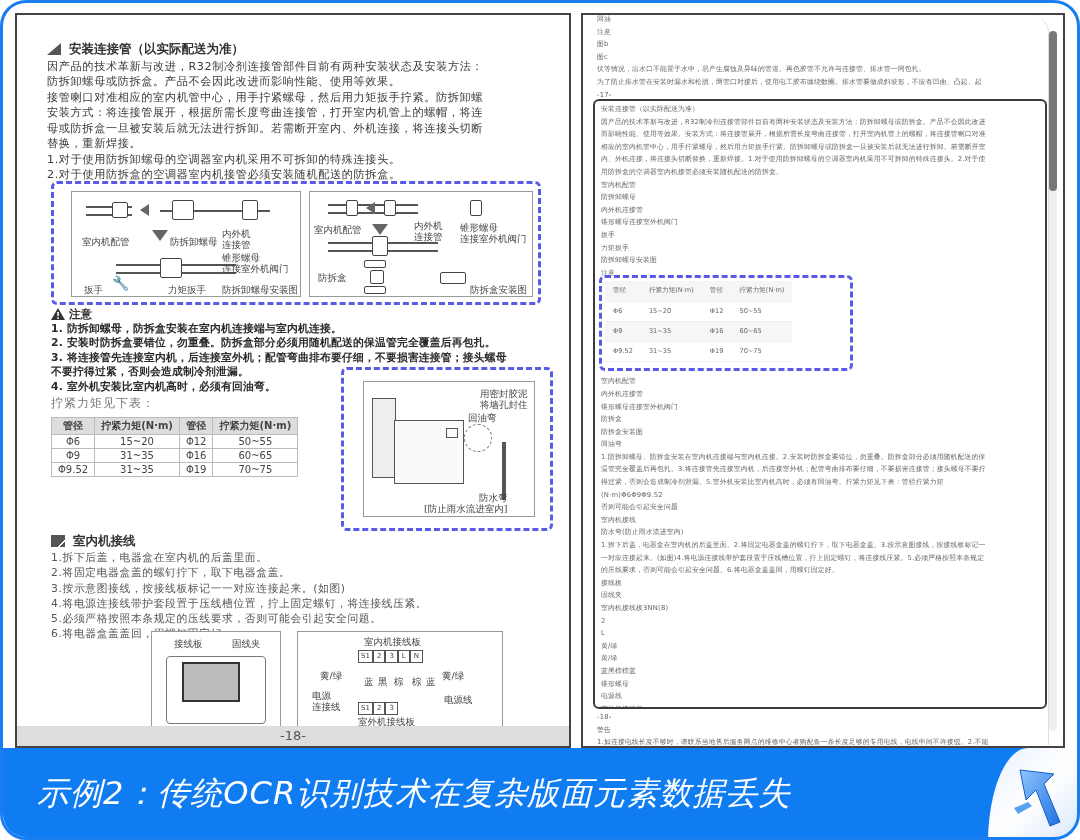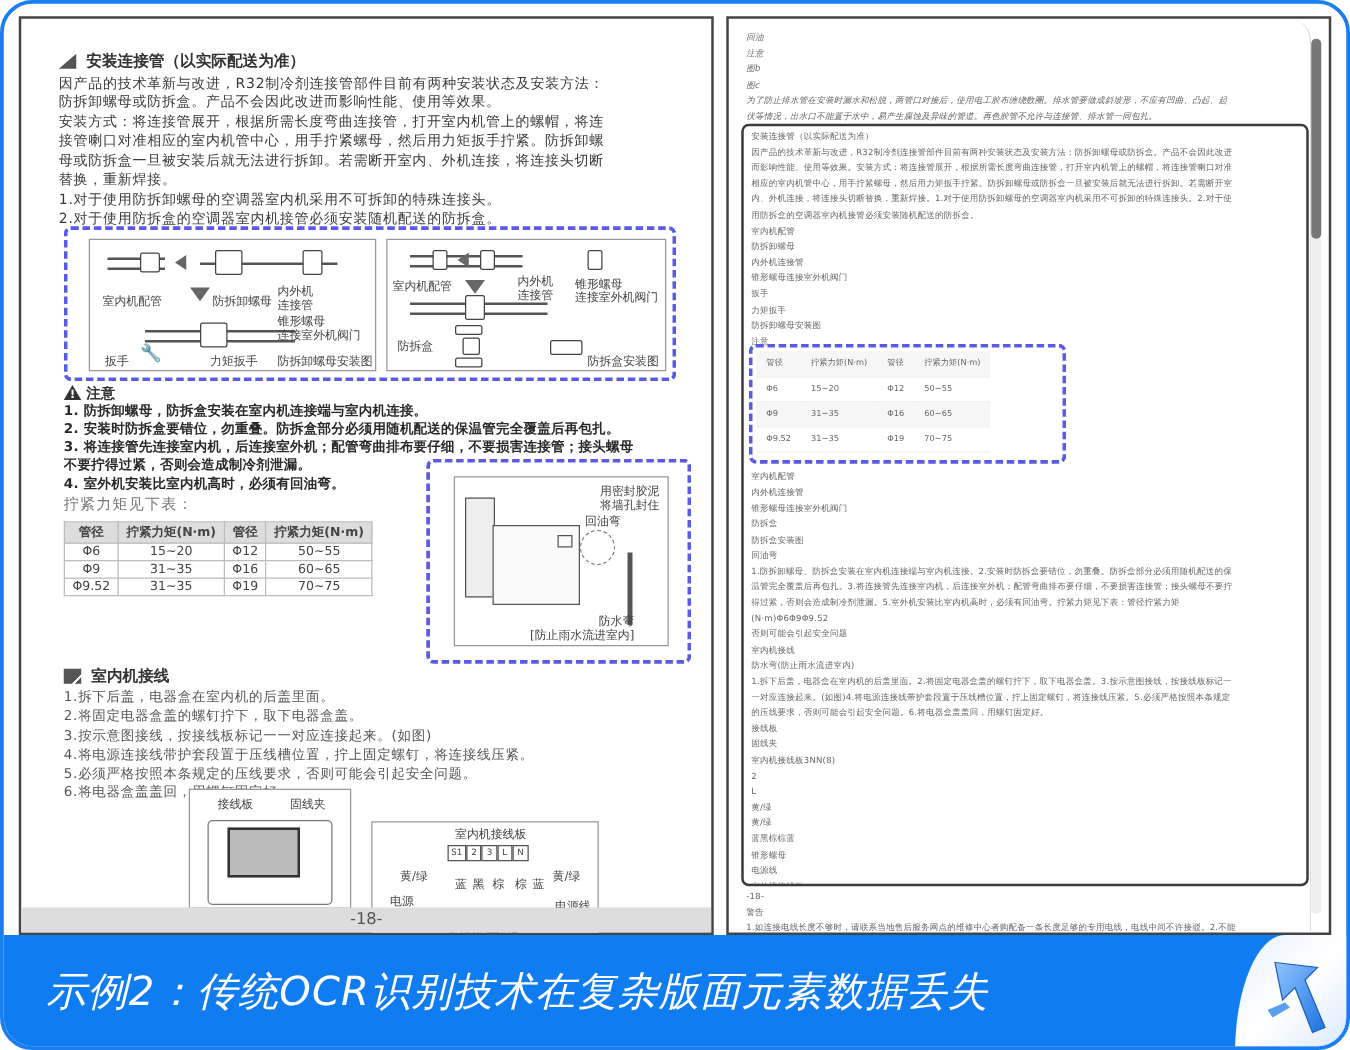--- a/index.html
+++ b/index.html
@@ -44,21 +44,21 @@
 
   .page-num-bar { position: absolute; left: 0; right: 0; bottom: 0; height: 20px; background: #ddd; text-align: center; font-size: 13px; color: #555; line-height: 20px; }
 
   
   .right-page {
     position: absolute; left: 578px; top: 10px; width: 484px; height: 735px;
     border: 2px solid #444; background: #fff; overflow: hidden;
   }
   .rp-inner { position: absolute; left: 6px; top: 0; width: 460px; height: 730px; border-radius: 0 18px 0 0; border-right: 1px solid #ddd; }
   .rp-line { font-size: 6.8px; line-height: 12.6px; color: #666; white-space: nowrap; overflow: hidden; letter-spacing: 0.2px; }
-  .rp-top { position: absolute; left: 14px; top: 15px; width: 440px; font-style: italic; }
+  .rp-top { position: absolute; left: 14px; top: 4px; width: 440px; }
   .ocr-box {
     position: absolute; left: 10px; top: 84px; width: 454px; height: 610px;
     border: 2.5px solid #3b3b3b; border-radius: 6px; background: #fff; overflow: hidden;
   }
   .ocr-box .content { position: absolute; left: 6px; top: 2px; width: 436px; }
   .ocr-table-wrap { position: absolute; left: 4px; top: 174px; width: 254px; height: 96px; }
   table.ocr-tbl { border-collapse: collapse; font-size: 6.6px; color: #666; position: absolute; left: 6px; top: 6px; }
   table.ocr-tbl td { height: 20px; padding: 0 8px; border-bottom: 1px solid #f0f0f0; }
   table.ocr-tbl tr:nth-child(odd) td { background: #f6f6f6; }
   .rp-bottom { position: absolute; left: 14px; top: 696px; width: 440px; }
@@ -89,22 +89,22 @@
 
   <div class="left-page">
     <div class="lp-content">
       <div class="sec-title">
         <span class="sec-icon tri"></span>
         <span>安装连接管（以实际配送为准）</span>
       </div>
       <div class="para">
         <p>因产品的技术革新与改进，R32制冷剂连接管部件目前有两种安装状态及安装方法：</p>
         <p>防拆卸螺母或防拆盒。产品不会因此改进而影响性能、使用等效果。</p>
+        <p>接管喇口对准相应的室内机管中心，用手拧紧螺母，然后用力矩扳手拧紧。防拆卸螺</p>
         <p>安装方式：将连接管展开，根据所需长度弯曲连接管，打开室内机管上的螺帽，将连</p>
-        <p>接管喇口对准相应的室内机管中心，用手拧紧螺母，然后用力矩扳手拧紧。防拆卸螺</p>
         <p>母或防拆盒一旦被安装后就无法进行拆卸。若需断开室内、外机连接，将连接头切断</p>
         <p>替换，重新焊接。</p>
         <p>1.对于使用防拆卸螺母的空调器室内机采用不可拆卸的特殊连接头。</p>
         <p>2.对于使用防拆盒的空调器室内机接管必须安装随机配送的防拆盒。</p>
       </div>
     </div>
 
     <div class="dashed" style="left:34px; top:166px; width:490px; height:124px;"></div>
 
     <div class="diag-box" style="left:54px; top:176px; width:230px; height:106px;">
@@ -230,21 +230,21 @@
       </div>
     </div>
 
     <div class="diag-box" style="left:134px; top:616px; width:130px; height:96px;">
       <span class="diag-label" style="left:22px; top:6px;">接线板</span>
       <span class="diag-label" style="left:80px; top:6px;">固线夹</span>
       <div style="position:absolute; left:14px; top:24px; width:100px; height:68px; border:1.5px solid #777; border-radius:4px;"></div>
       <div style="position:absolute; left:30px; top:30px; width:58px; height:40px; border:2px solid #333; background:#bbb;"></div>
     </div>
 
-    <div class="diag-box" style="left:280px; top:616px; width:182px; height:96px;margin-top:26px;">
+    <div class="diag-box" style="left:280px; top:616px; width:206px; height:96px;">
       <span class="diag-label" style="left:66px; top:4px;">室内机接线板</span>
       <div style="position:absolute; left:60px; top:18px; display:flex;">
         <span class="diag-label" style="position:static; border:1px solid #555; padding:0 2px; font-size:7px;">S1</span>
         <span class="diag-label" style="position:static; border:1px solid #555; padding:0 3px; font-size:7px;">2</span>
         <span class="diag-label" style="position:static; border:1px solid #555; padding:0 3px; font-size:7px;">3</span>
         <span class="diag-label" style="position:static; border:1px solid #555; padding:0 3px; font-size:7px;">L</span>
         <span class="diag-label" style="position:static; border:1px solid #555; padding:0 3px; font-size:7px;">N</span>
       </div>
       <span class="diag-label" style="left:22px; top:38px;">黄/绿</span>
       <span class="diag-label" style="left:144px; top:38px;">黄/绿</span>
@@ -268,22 +268,22 @@
   </div>
 
   <div class="right-page">
     <div class="rp-inner"></div>
 
     <div class="rp-top">
       <div class="rp-line" style="margin-top:-6px;">回油</div>
       <div class="rp-line">注意</div>
       <div class="rp-line">图b</div>
       <div class="rp-line">图c</div>
+      <div class="rp-line">伏等情况，出水口不能置于水中，易产生腐蚀及异味的管道。再色胶管不允许与连接管、排水管一同包扎。</div>
       <div class="rp-line">为了防止排水管在安装时漏水和松脱，两管口对接后，使用电工胶布缠绕数圈。排水管要做成斜坡形，不应有凹曲、凸起、起</div>
-      <div class="rp-line">伏等情况，出水口不能置于水中，易产生腐蚀及异味的管道。再色胶管不允许与连接管、排水管一同包扎。</div>
       <div class="rp-line">-17-</div>
     </div>
 
     <div class="ocr-box">
       <div class="content">
         <div class="rp-line">安装连接管（以实际配送为准）</div>
         <div class="rp-line">因产品的技术革新与改进，R32制冷剂连接管部件目前有两种安装状态及安装方法：防拆卸螺母或防拆盒。产品不会因此改进</div>
         <div class="rp-line">而影响性能、使用等效果。安装方式：将连接管展开，根据所需长度弯曲连接管，打开室内机管上的螺帽，将连接管喇口对准</div>
         <div class="rp-line">相应的室内机管中心，用手拧紧螺母，然后用力矩扳手拧紧。防拆卸螺母或防拆盒一旦被安装后就无法进行拆卸。若需断开室</div>
         <div class="rp-line">内、外机连接，将连接头切断替换，重新焊接。1.对于使用防拆卸螺母的空调器室内机采用不可拆卸的特殊连接头。2.对于使</div>

